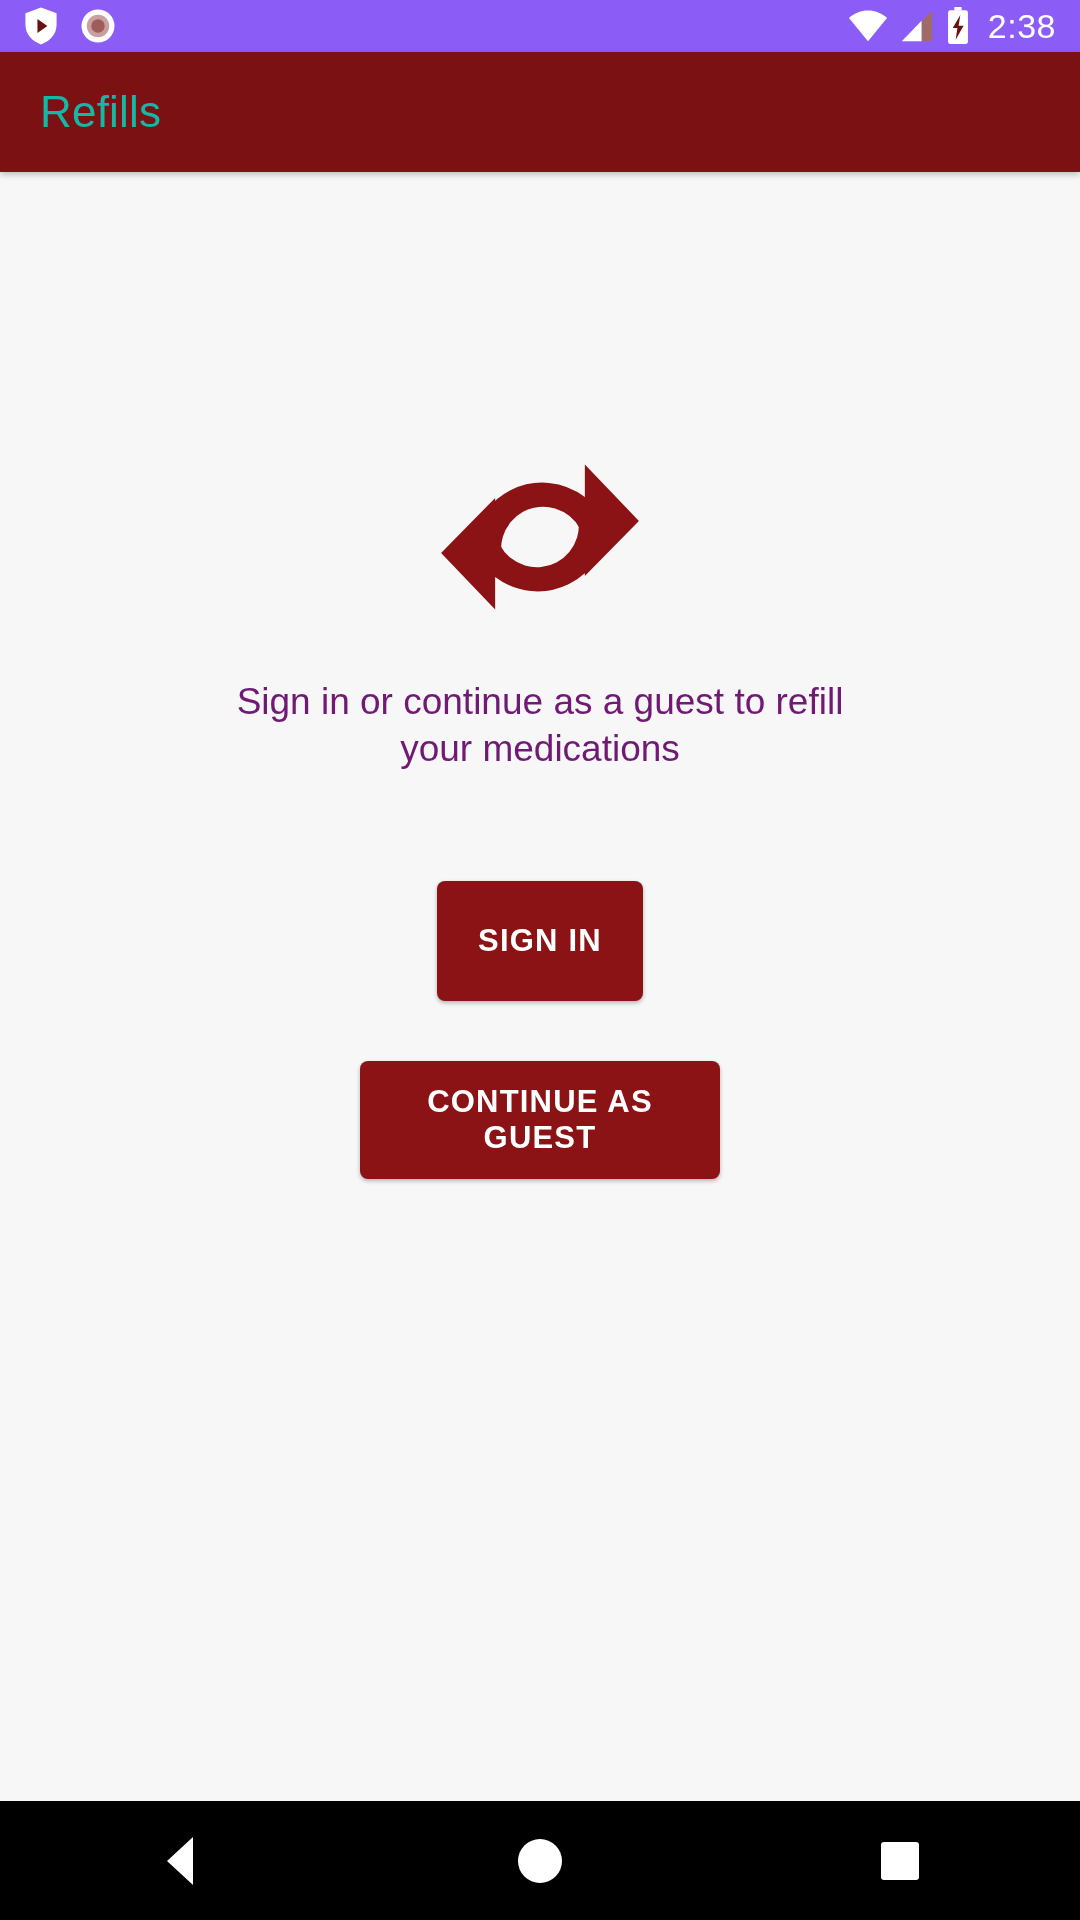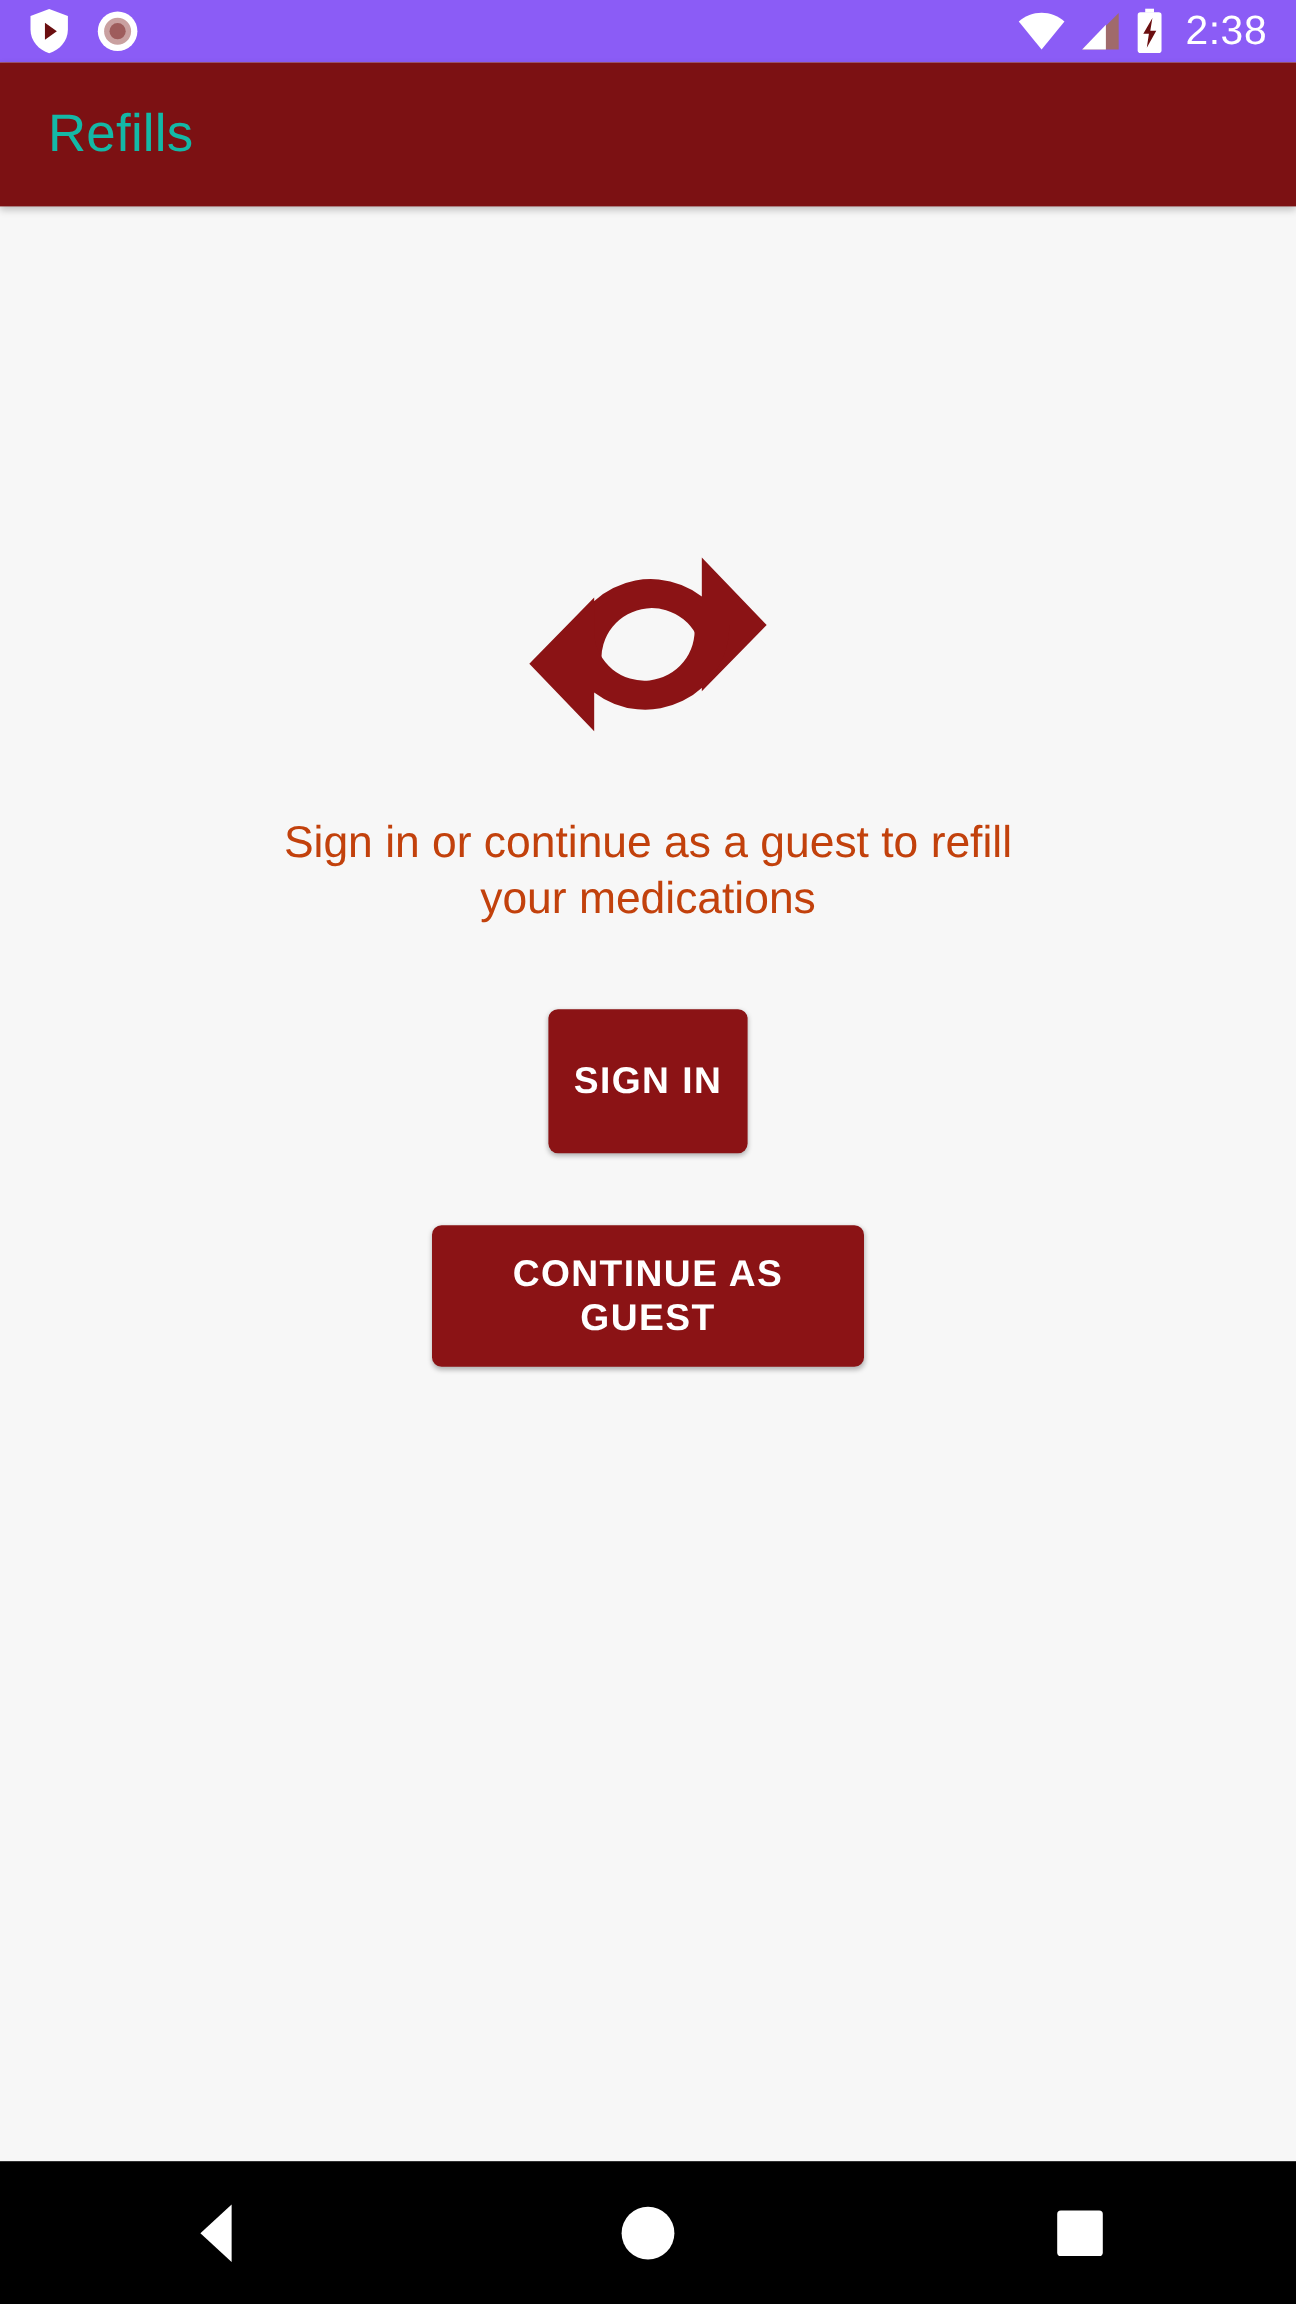--- a/index.html
+++ b/index.html
@@ -96,42 +96,42 @@
     margin-top: 48px;
     color: #333333;
     font-size: 46px;
     font-weight: bold;
     letter-spacing: 0.1px;
     text-align: center;
   }
   .subtitle {
     margin-top: 26px;
     width: 680px;
-    color: #c2410c;
+    color: #701a75;
     font-size: 37px;
     font-weight: 400;
     line-height: 1.28;
     text-align: center;
   }
   .btn {
     border: none;
     outline: none;
     cursor: pointer;
     background: #8b1315;
     color: #ffffff;
     border-radius: 8px;
     font-family: "Liberation Sans", sans-serif;
     font-size: 31px;
     font-weight: bold;
     letter-spacing: 1.2px;
     box-shadow: 0 2px 4px rgba(0,0,0,0.28);
   }
   .btn-signin {
-    margin-top: 68px;
-    width: 166px;
+    margin-top: 108px;
+    width: 206px;
     height: 120px;
     text-align: center;
   }
   .btn-guest {
     margin-top: 60px;
     width: 360px;
     height: 118px;
   }
 
   

